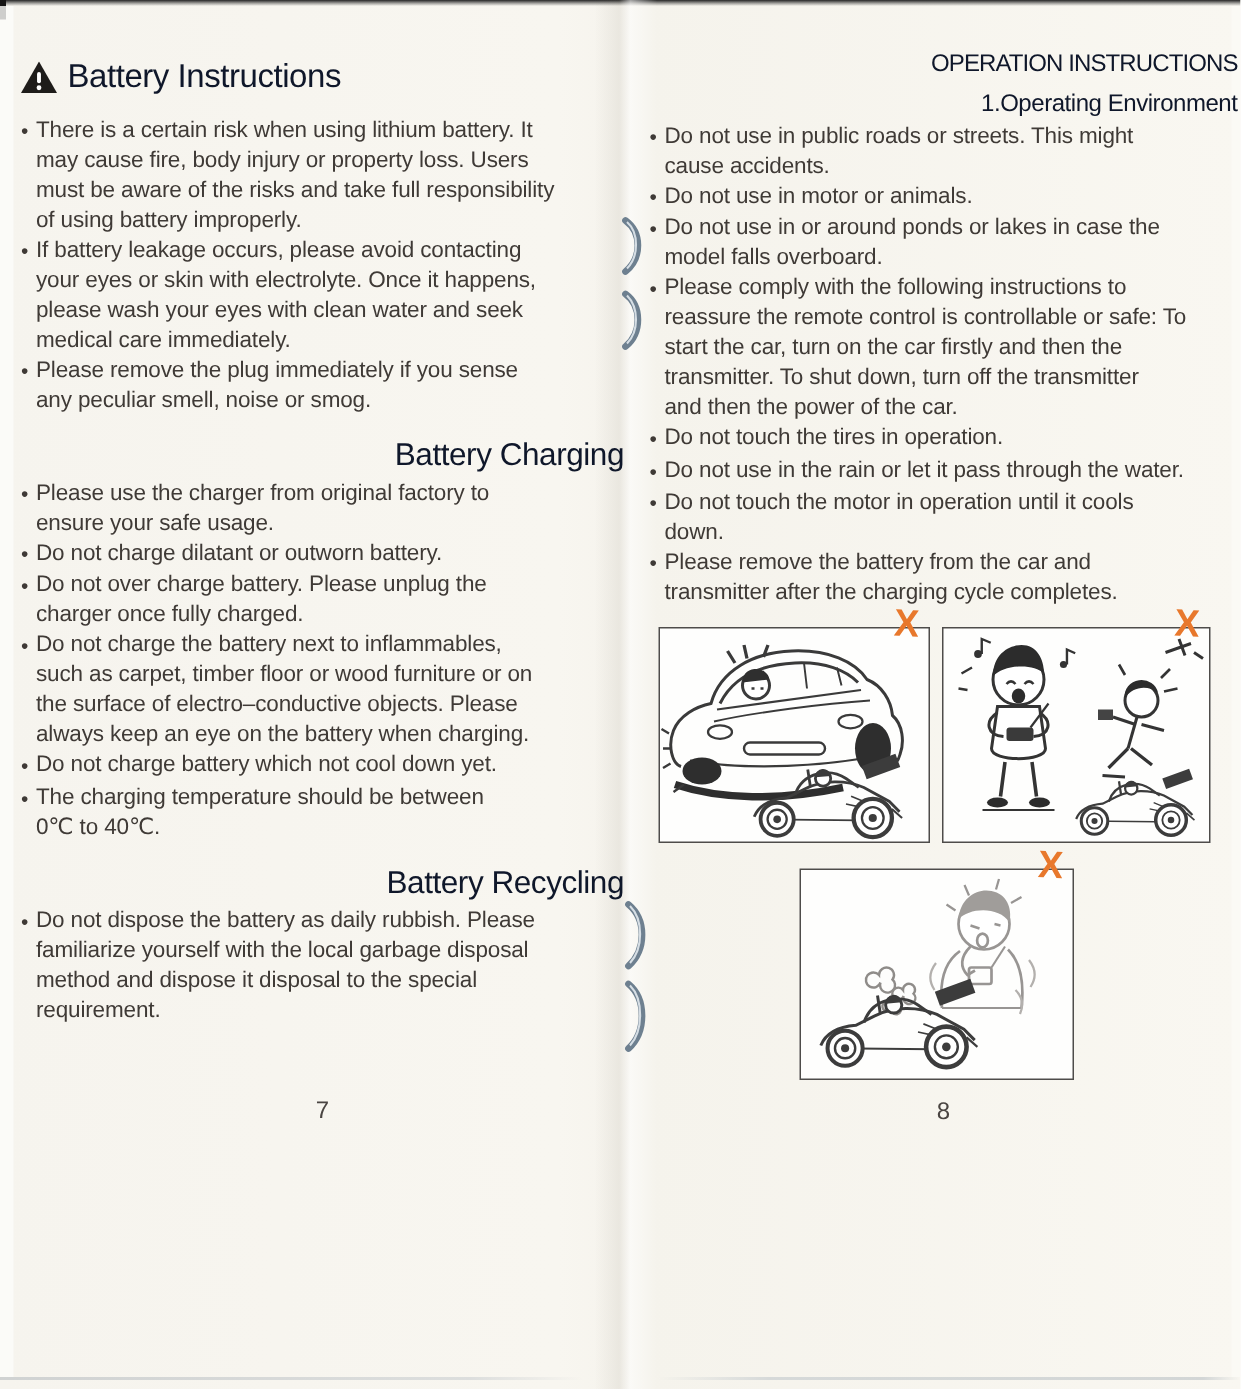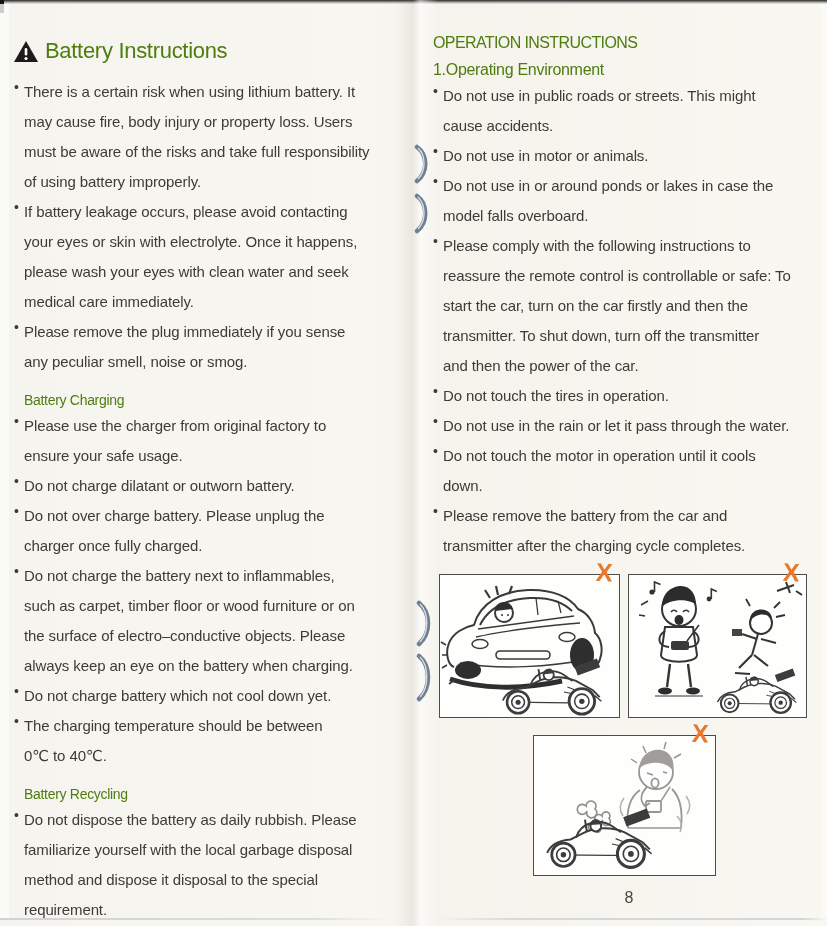--- a/index.html
+++ b/index.html
@@ -18,31 +18,31 @@
   .edge-left{position:absolute;top:4px;left:0;width:9px;height:914px;background:#fdfcfa;opacity:.8;}
   .edge-right{position:absolute;top:4px;right:0;width:6px;height:914px;background:#fbfaf6;opacity:.8;}
   .gutter{position:absolute;top:0;left:396px;width:42px;height:926px;
     background:linear-gradient(90deg,rgba(0,0,0,0) 0%,rgba(110,100,85,.09) 40%,rgba(255,255,255,.55) 58%,rgba(0,0,0,0) 100%);}
   .staple{position:absolute;}
 
   .page{position:absolute;top:0;}
   .page-left{left:14px;top:38px;width:402px;}
   .page-right{left:433px;top:34px;width:392px;}
 
-  h1,h2{margin:0;font-weight:normal;color:#4d7c0f;}
+  h1,h2{margin:0;font-weight:normal;color:#0f172a;text-align:right;}
   .title-left{font-size:22px;letter-spacing:-.3px;display:flex;align-items:center;gap:7px;}
   .title-right{font-size:16px;letter-spacing:-.6px;}
   .subhead{font-size:16px;letter-spacing:-.3px;margin-top:9px;}
-  .sect-head{font-size:14px;letter-spacing:-.3px;margin-top:15px;margin-bottom:3px;padding-left:10px;}
+  .sect-head{font-size:21px;letter-spacing:-.3px;margin-top:15px;margin-bottom:3px;padding-left:10px;}
 
   .bullets{margin-top:13px;}
   .bullets.tight{margin-top:2px;}
   .bullet{display:flex;align-items:flex-start;}
   .dot{flex:0 0 10px;font-size:14px;line-height:21.4px;color:#3f3a36;}
-  .btext{white-space:pre-line;font-size:15px;line-height:30px;letter-spacing:-0.1px;}
+  .btext{white-space:pre-line;font-size:15px;line-height:20px;letter-spacing:-0.1px;}
 
   .pagenum{text-align:center;font-size:16px;color:#4a4542;}
   .pagenum-left{margin-top:48px;}
   .pagenum-right{margin-top:13px;}
 
   .warn-icon{display:inline-block;width:24px;height:21px;}
 
   .figrow{display:flex;gap:8px;margin-left:6px;margin-top:13px;}
   .figbox{position:relative;background:#fefefd;border:1.5px solid #4e4c4a;box-sizing:border-box;}
   .fig1{width:181px;height:144px;}

